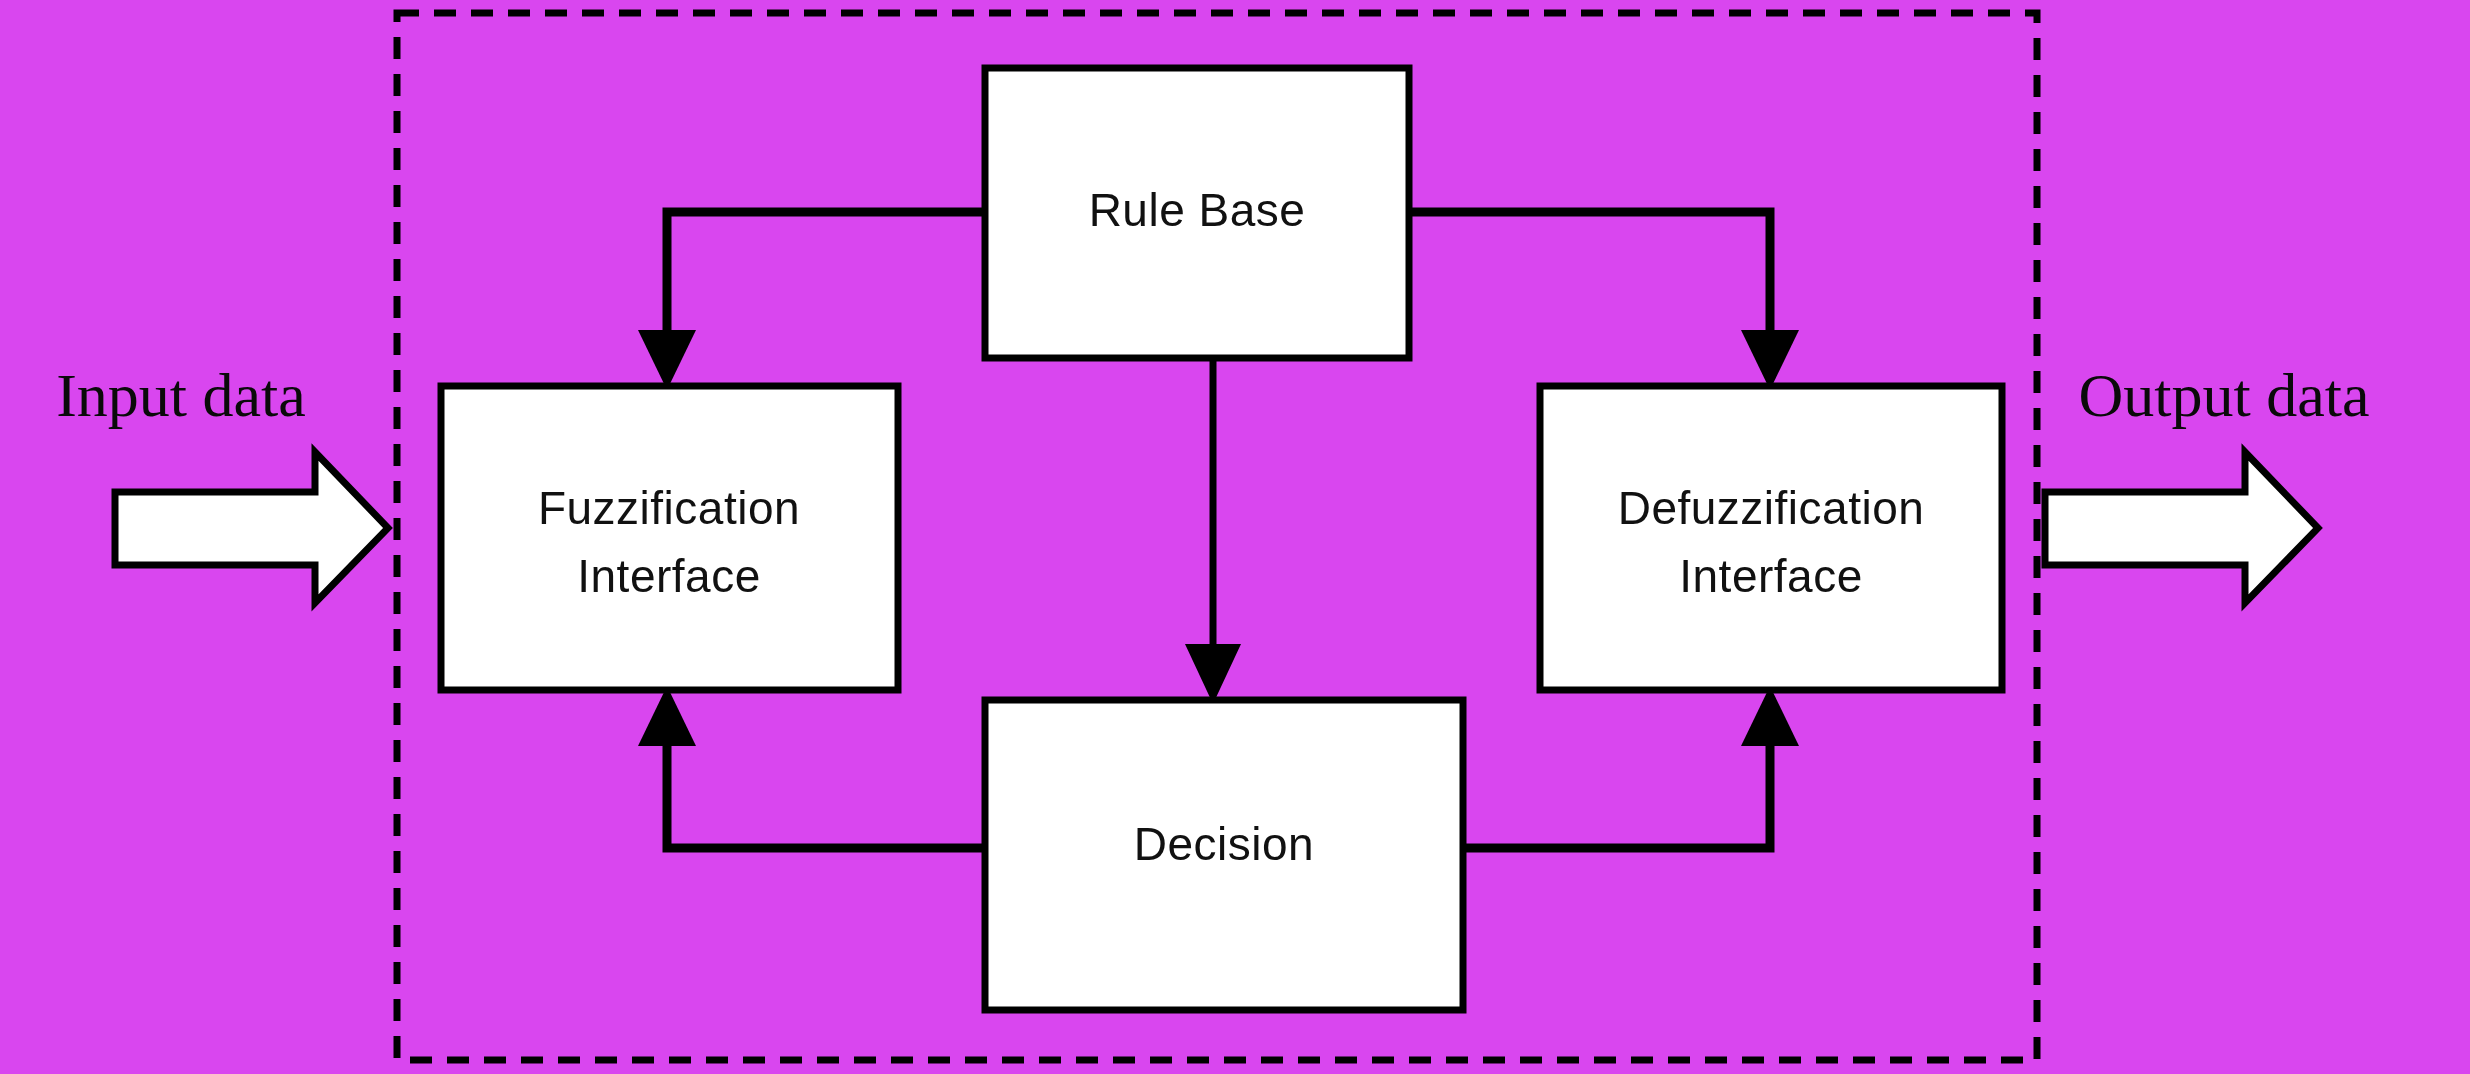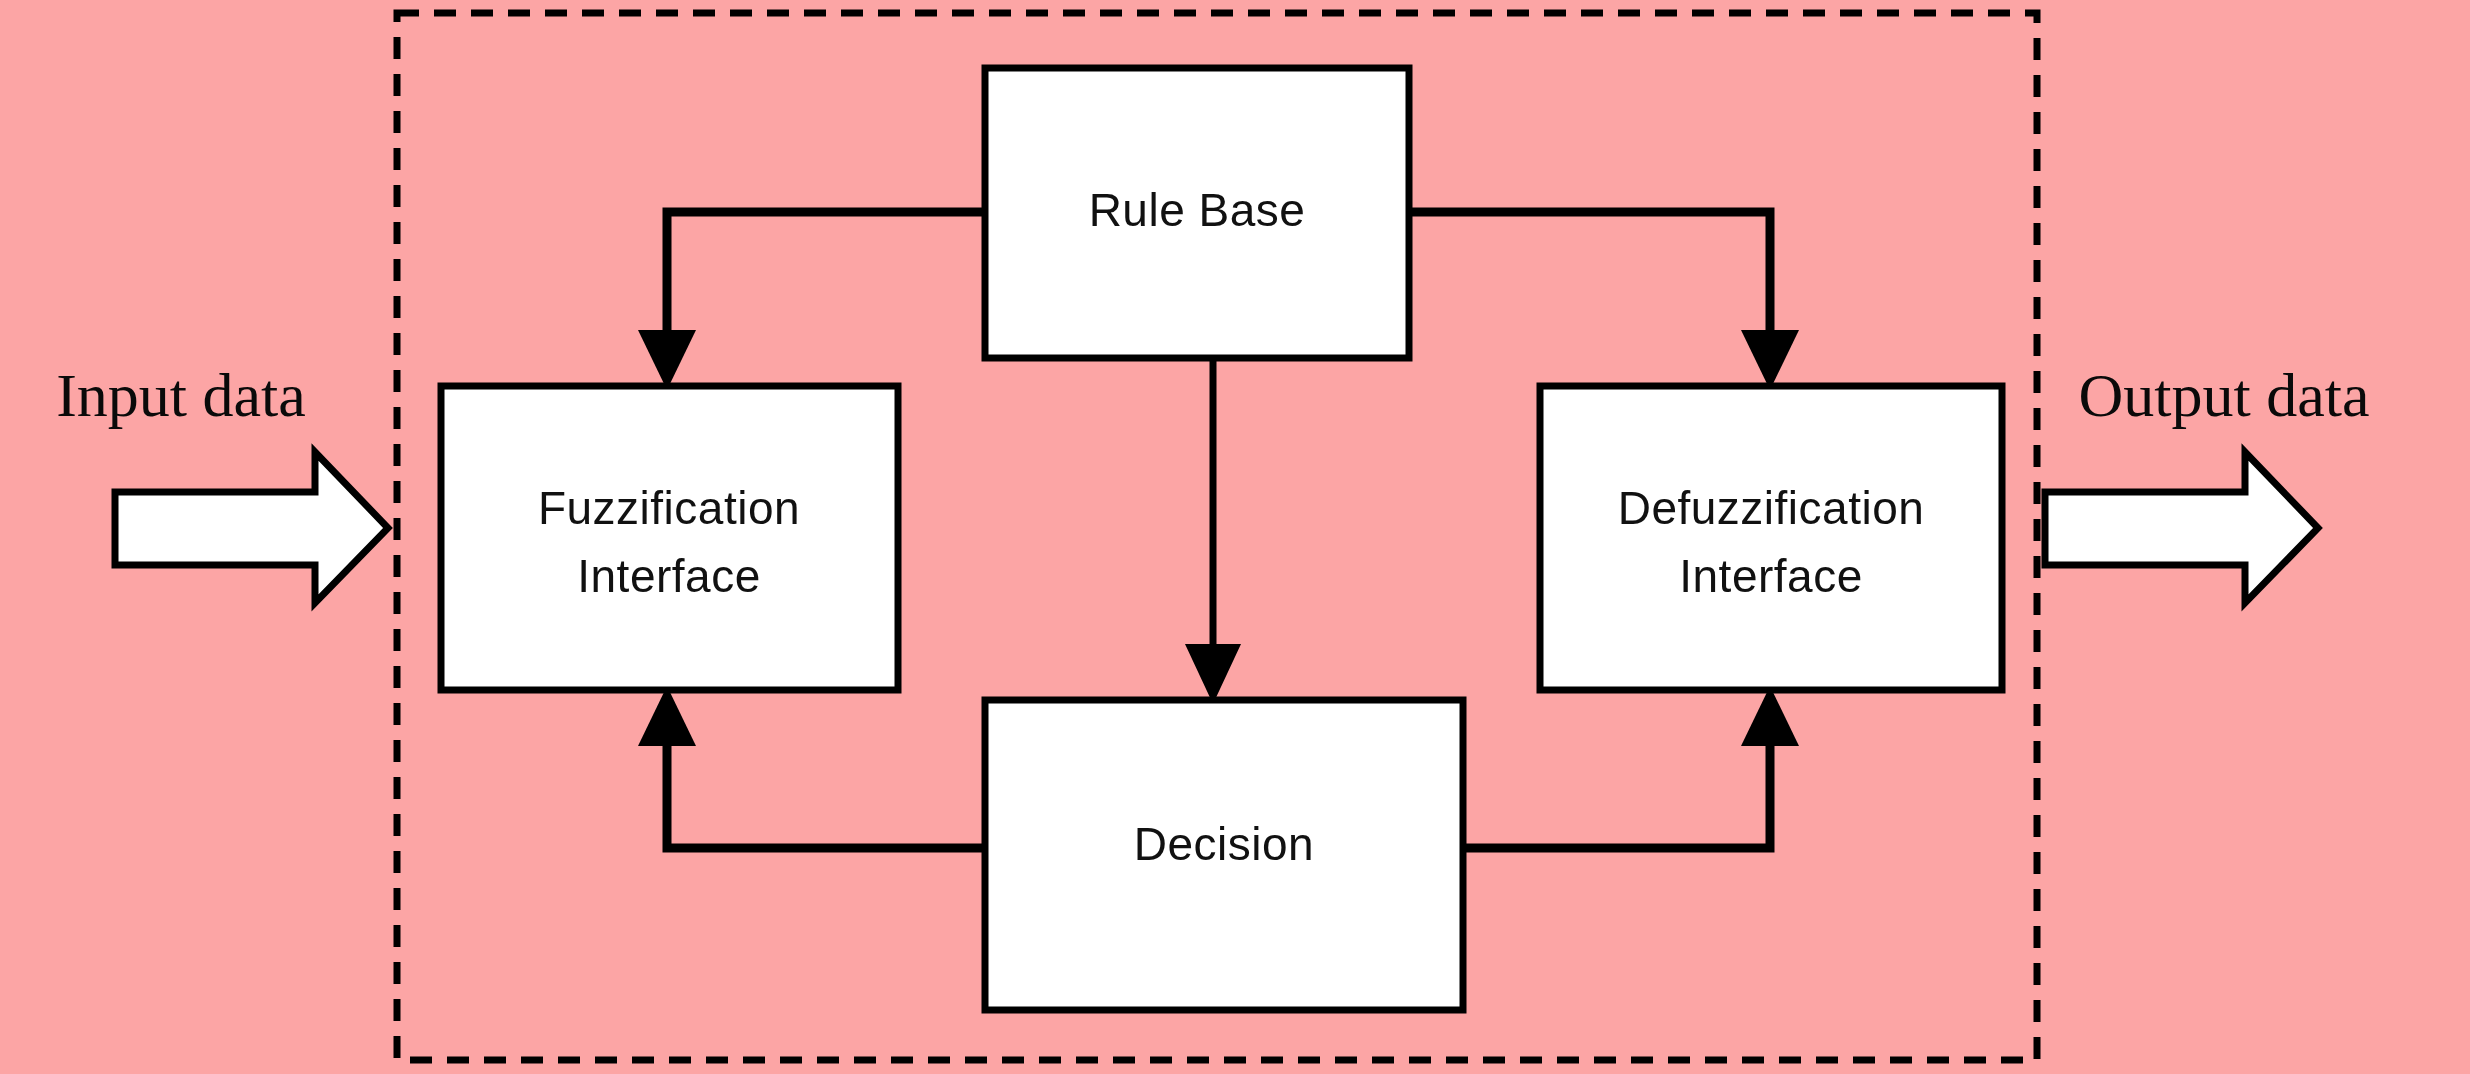--- a/index.html
+++ b/index.html
@@ -5,21 +5,21 @@
 <style>
   html, body {
     margin: 0;
     padding: 0;
     background: #ffffff;
   }
   #stage {
     position: relative;
     width: 2470px;
     height: 1074px;
-    background: #fca5a5;
+    background: #d946ef;
     overflow: hidden;
     font-family: "Liberation Sans", sans-serif;
   }
   #diagram-svg {
     position: absolute;
     left: 0;
     top: 0;
     width: 2470px;
     height: 1074px;
     display: block;

